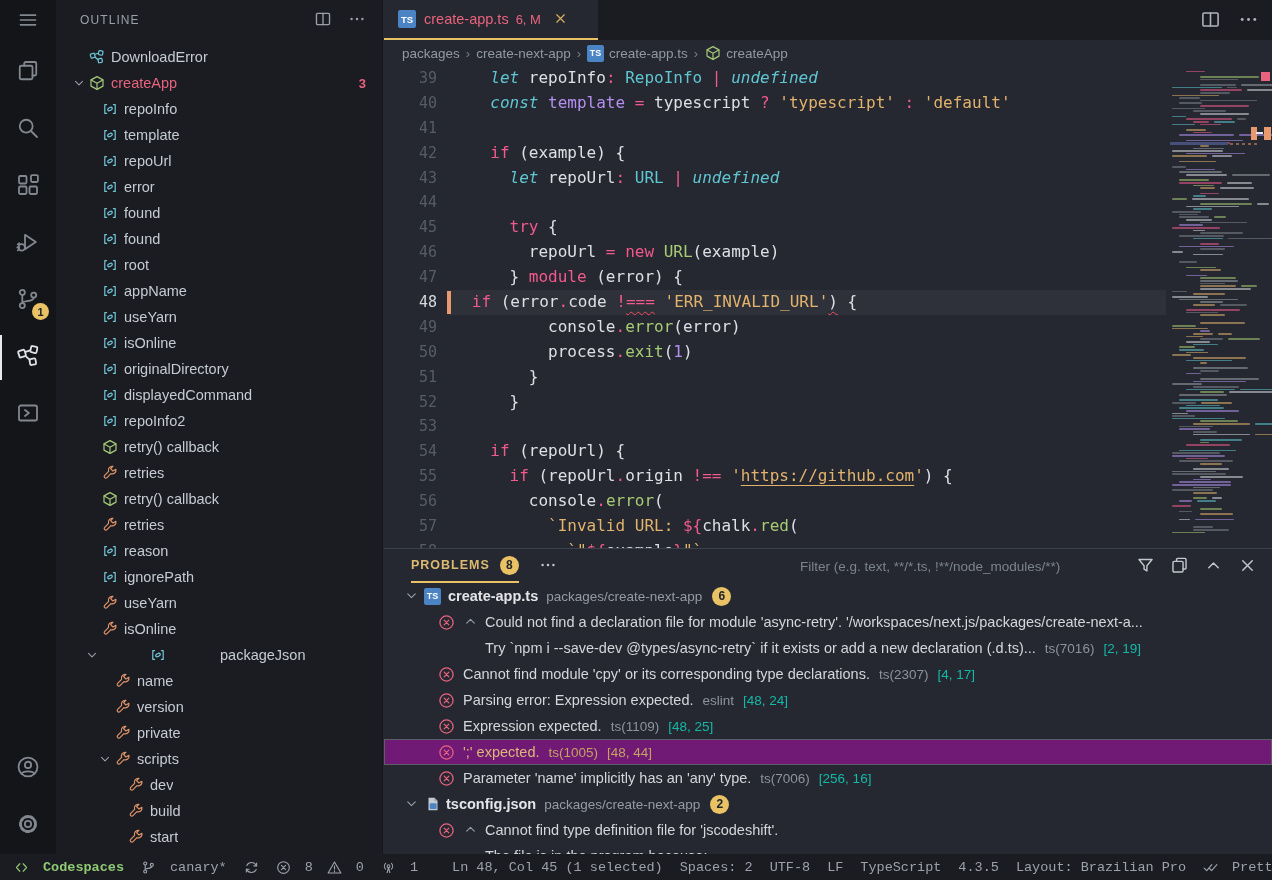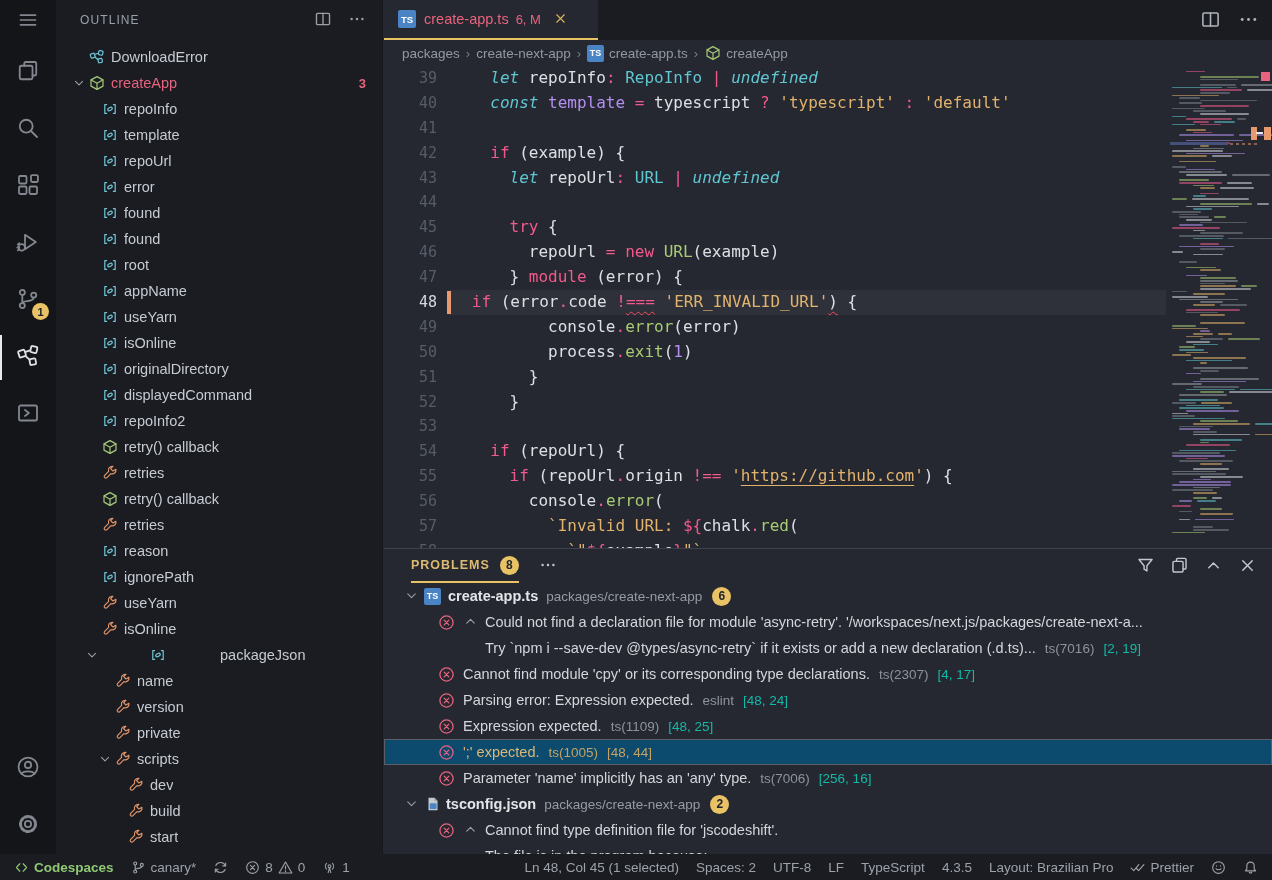--- a/index.html
+++ b/index.html
@@ -93,26 +93,26 @@
   .problems-list { position:absolute; top:34px; left:0; right:0; bottom:0; overflow:hidden; }
   .p-row { height:26px; display:flex; align-items:center; font-size:14.5px; color:#d3d6db; white-space:nowrap; cursor:pointer; }
   .p-row .chev { width:16px; height:16px; color:#9aa0a8; margin:0 4px 0 0; flex:none; }
   .p-row .chev svg { width:15px; height:15px; }
   .p-row .err-ic { width:17px; height:17px; color:var(--errPink); margin-right:8px; flex:none; }
   .p-row .err-ic svg { width:17px; height:17px; }
   .p-name { font-weight:600; color:#e3e5e9; margin-right:8px; }
   .p-path { color:#959ba4; font-size:13.5px; margin-right:10px; }
   .p-src { color:#8d939c; font-size:13.5px; margin-left:9px; }
   .p-pos { color:#14b8a6; font-size:13.5px; margin-left:9px; }
-  .p-row.selected { background:#0c4a6e; box-shadow:inset 0 0 0 1px #5c6066; color:#dcb878; }
+  .p-row.selected { background:#701a75; box-shadow:inset 0 0 0 1px #5c6066; color:#dcb878; }
   .p-row.selected .p-src, .p-row.selected .p-pos { color:#c3a263; }
 
   
   .statusbar { position:absolute; left:0; bottom:0; width:1272px; height:26px; background:#1a1c22; display:flex; align-items:center; padding:0 14px; color:#9da2a9; font-size:13.5px; z-index:10; }
-  .sb-item { display:flex; align-items:flex-start; gap:5px; margin-right:17px; cursor:pointer; white-space:nowrap; }
+  .sb-item { display:flex; align-items:flex-start; gap:14px; margin-right:17px; cursor:pointer; white-space:nowrap;font-family:Liberation Mono, monospace; }
   .sb-item svg { width:15px; height:15px; }
   .sb-right { margin-left:auto; display:flex; align-items:center; }
   .sb-right .sb-item { margin-right:0; margin-left:17px; }
   .sb-green { color:var(--csGreen); font-weight:bold; }
   svg.stroke { fill:none; stroke:currentColor; stroke-width:1.2; stroke-linecap:round; stroke-linejoin:round; }
 </style>
 </head>
 <body>
 
 <div class="app">
@@ -784,20 +784,21 @@
     <div class="panel-header">
       <div class="panel-title-wrap">
         <span class="panel-title">PROBLEMS</span>
         <span class="p-badge">8</span>
       </div>
       <span class="hicon" style="width:20px;height:20px;"><svg class="stroke " viewBox="0 0 16 16">
             <circle cx="3.2" cy="8" r="1.1" fill="currentColor" stroke="none"></circle>
             <circle cx="8" cy="8" r="1.1" fill="currentColor" stroke="none"></circle>
             <circle cx="12.8" cy="8" r="1.1" fill="currentColor" stroke="none"></circle>
           </svg></span>
+      <input class="panel-filter" placeholder="Filter (e.g. text, **/*.ts, !**/node_modules/**)" style="">
       <div class="panel-actions">
         <span class="hicon"><svg class="stroke " viewBox="0 0 16 16">
               <path d="M2.5 3h11l-4.3 5.2v4.4l-2.4-1.5V8.2z"></path>
             </svg></span>
         <span class="hicon"><svg class="stroke " viewBox="0 0 16 16">
               <rect x="2.5" y="4.5" width="8.5" height="9" rx="1"></rect>
               <path d="M5.5 4.5V3a1 1 0 0 1 1-1h6a1 1 0 0 1 1 1v7a1 1 0 0 1-1 1h-1.5"></path>
             </svg></span>
         <span class="hicon"><svg class="stroke " viewBox="0 0 16 16">
               <path d="M4 9.8l4-4 4 4"></path>

